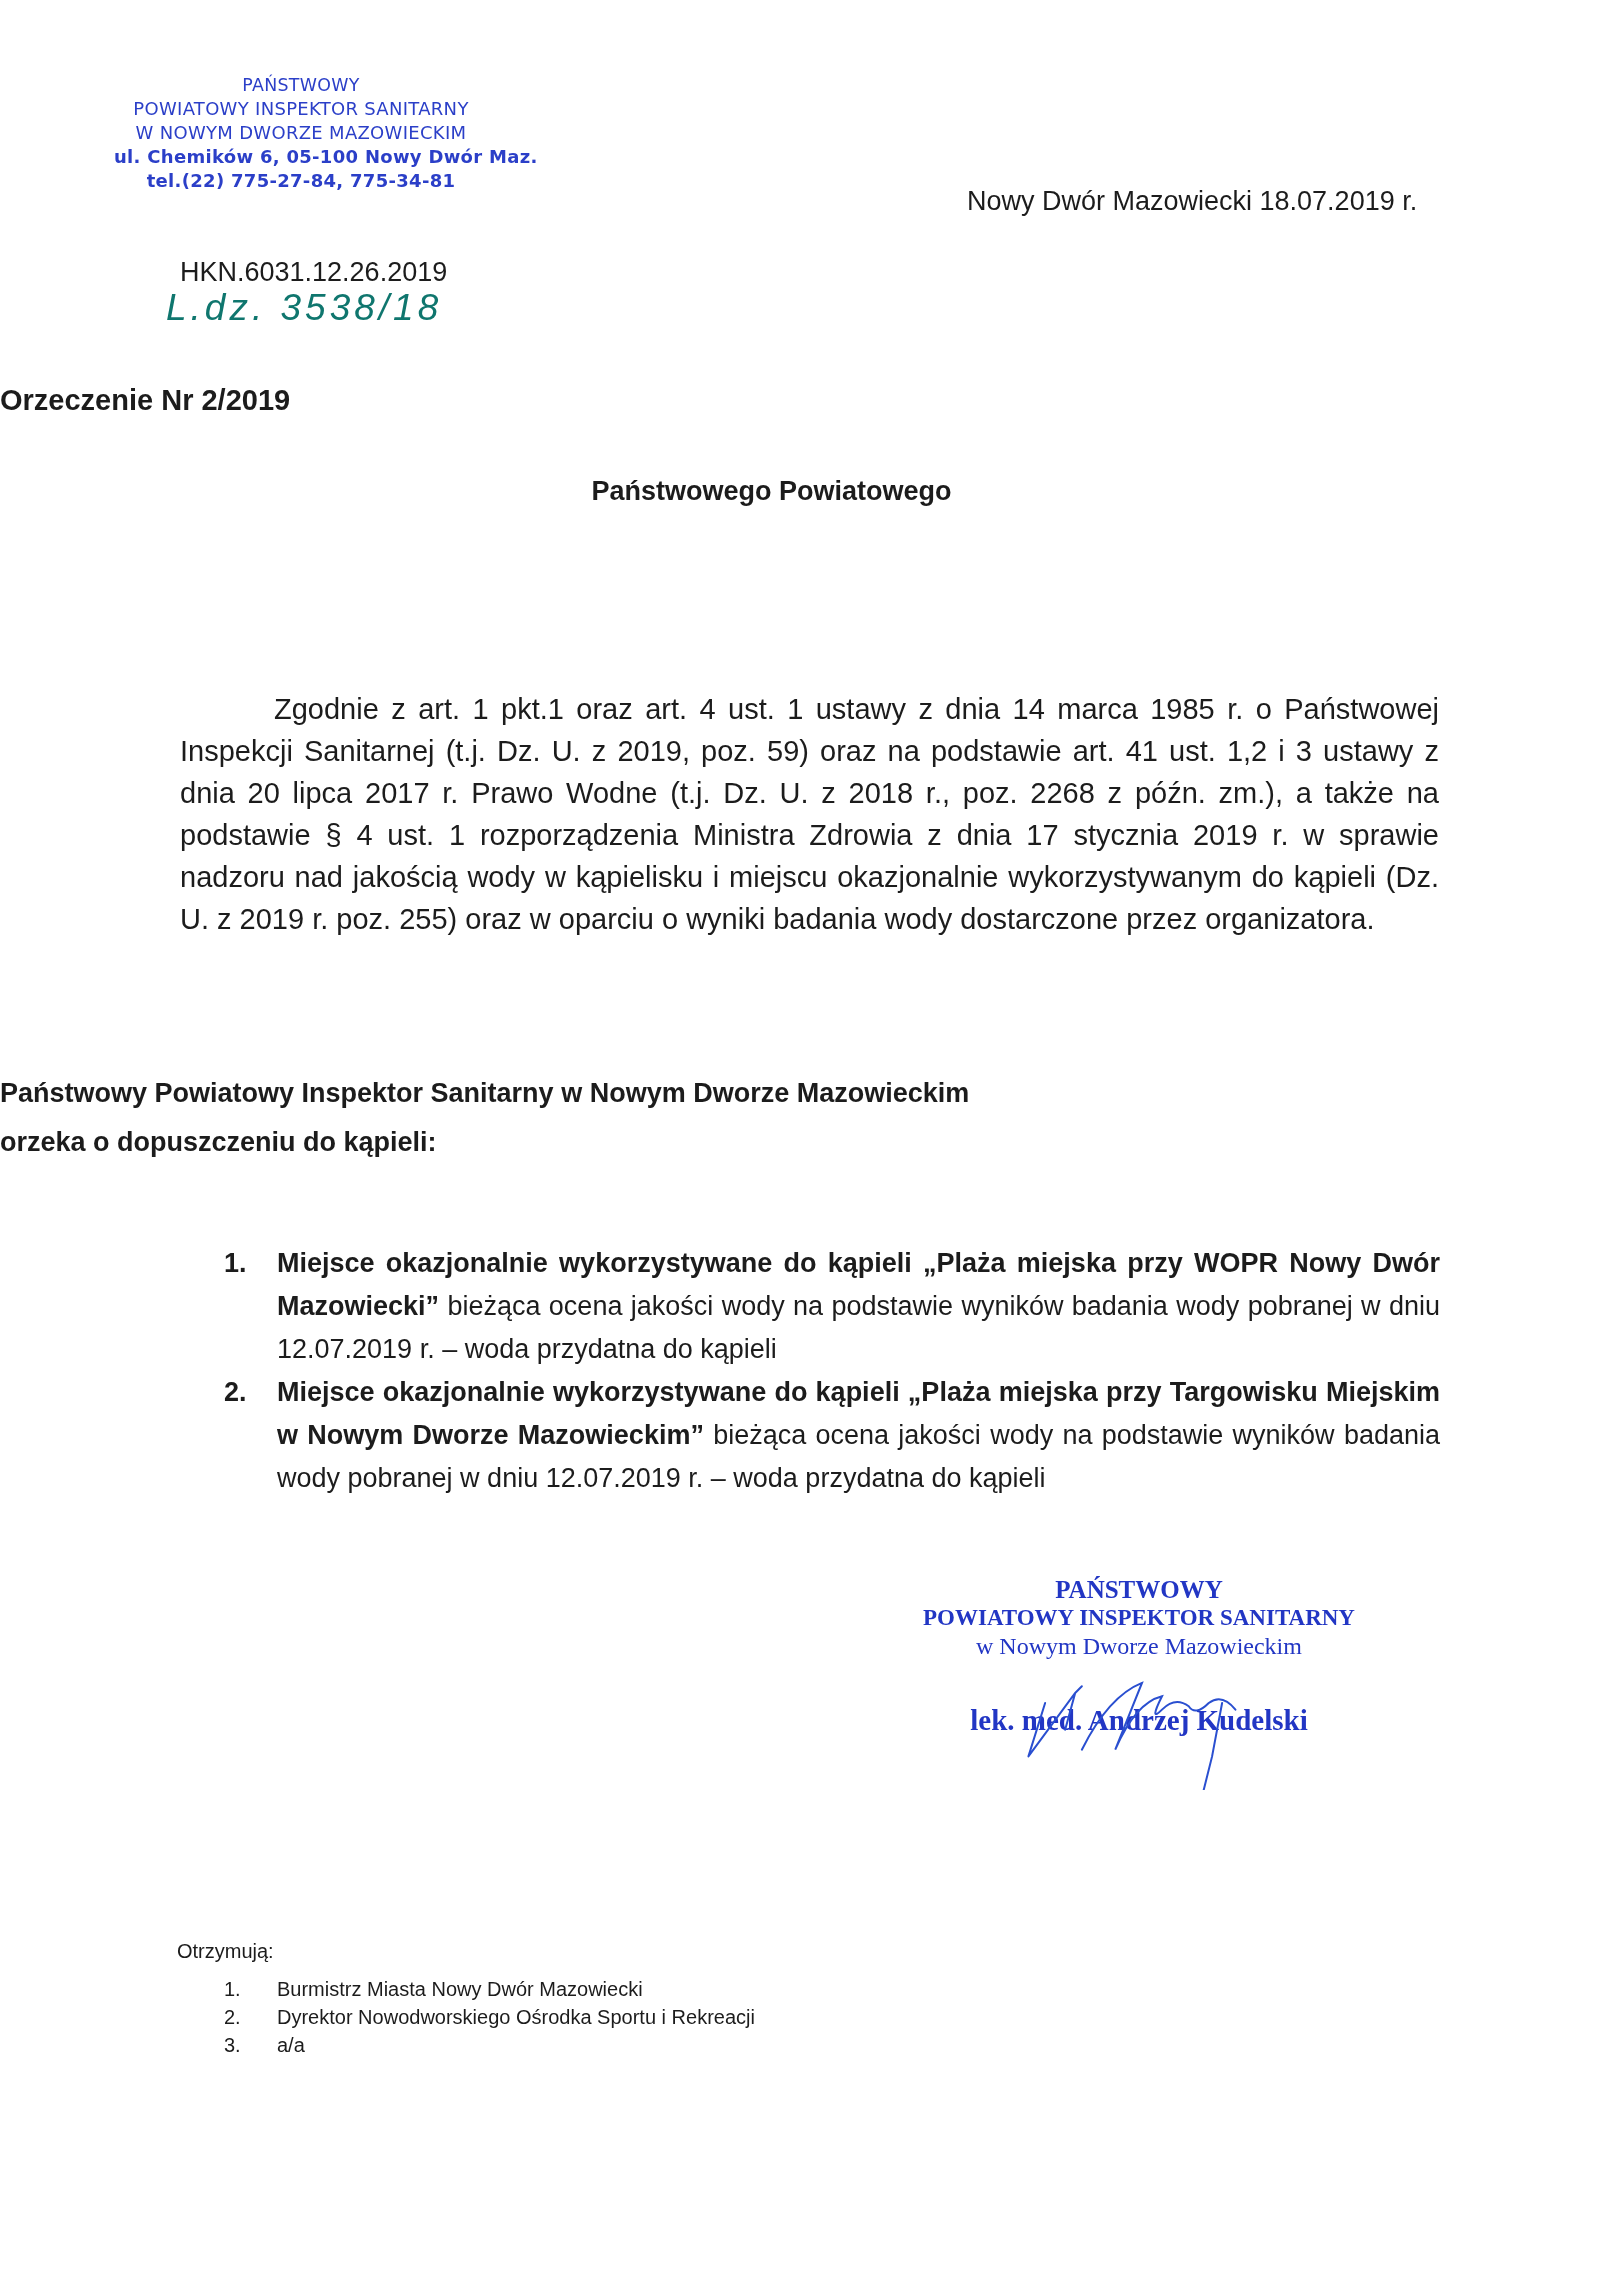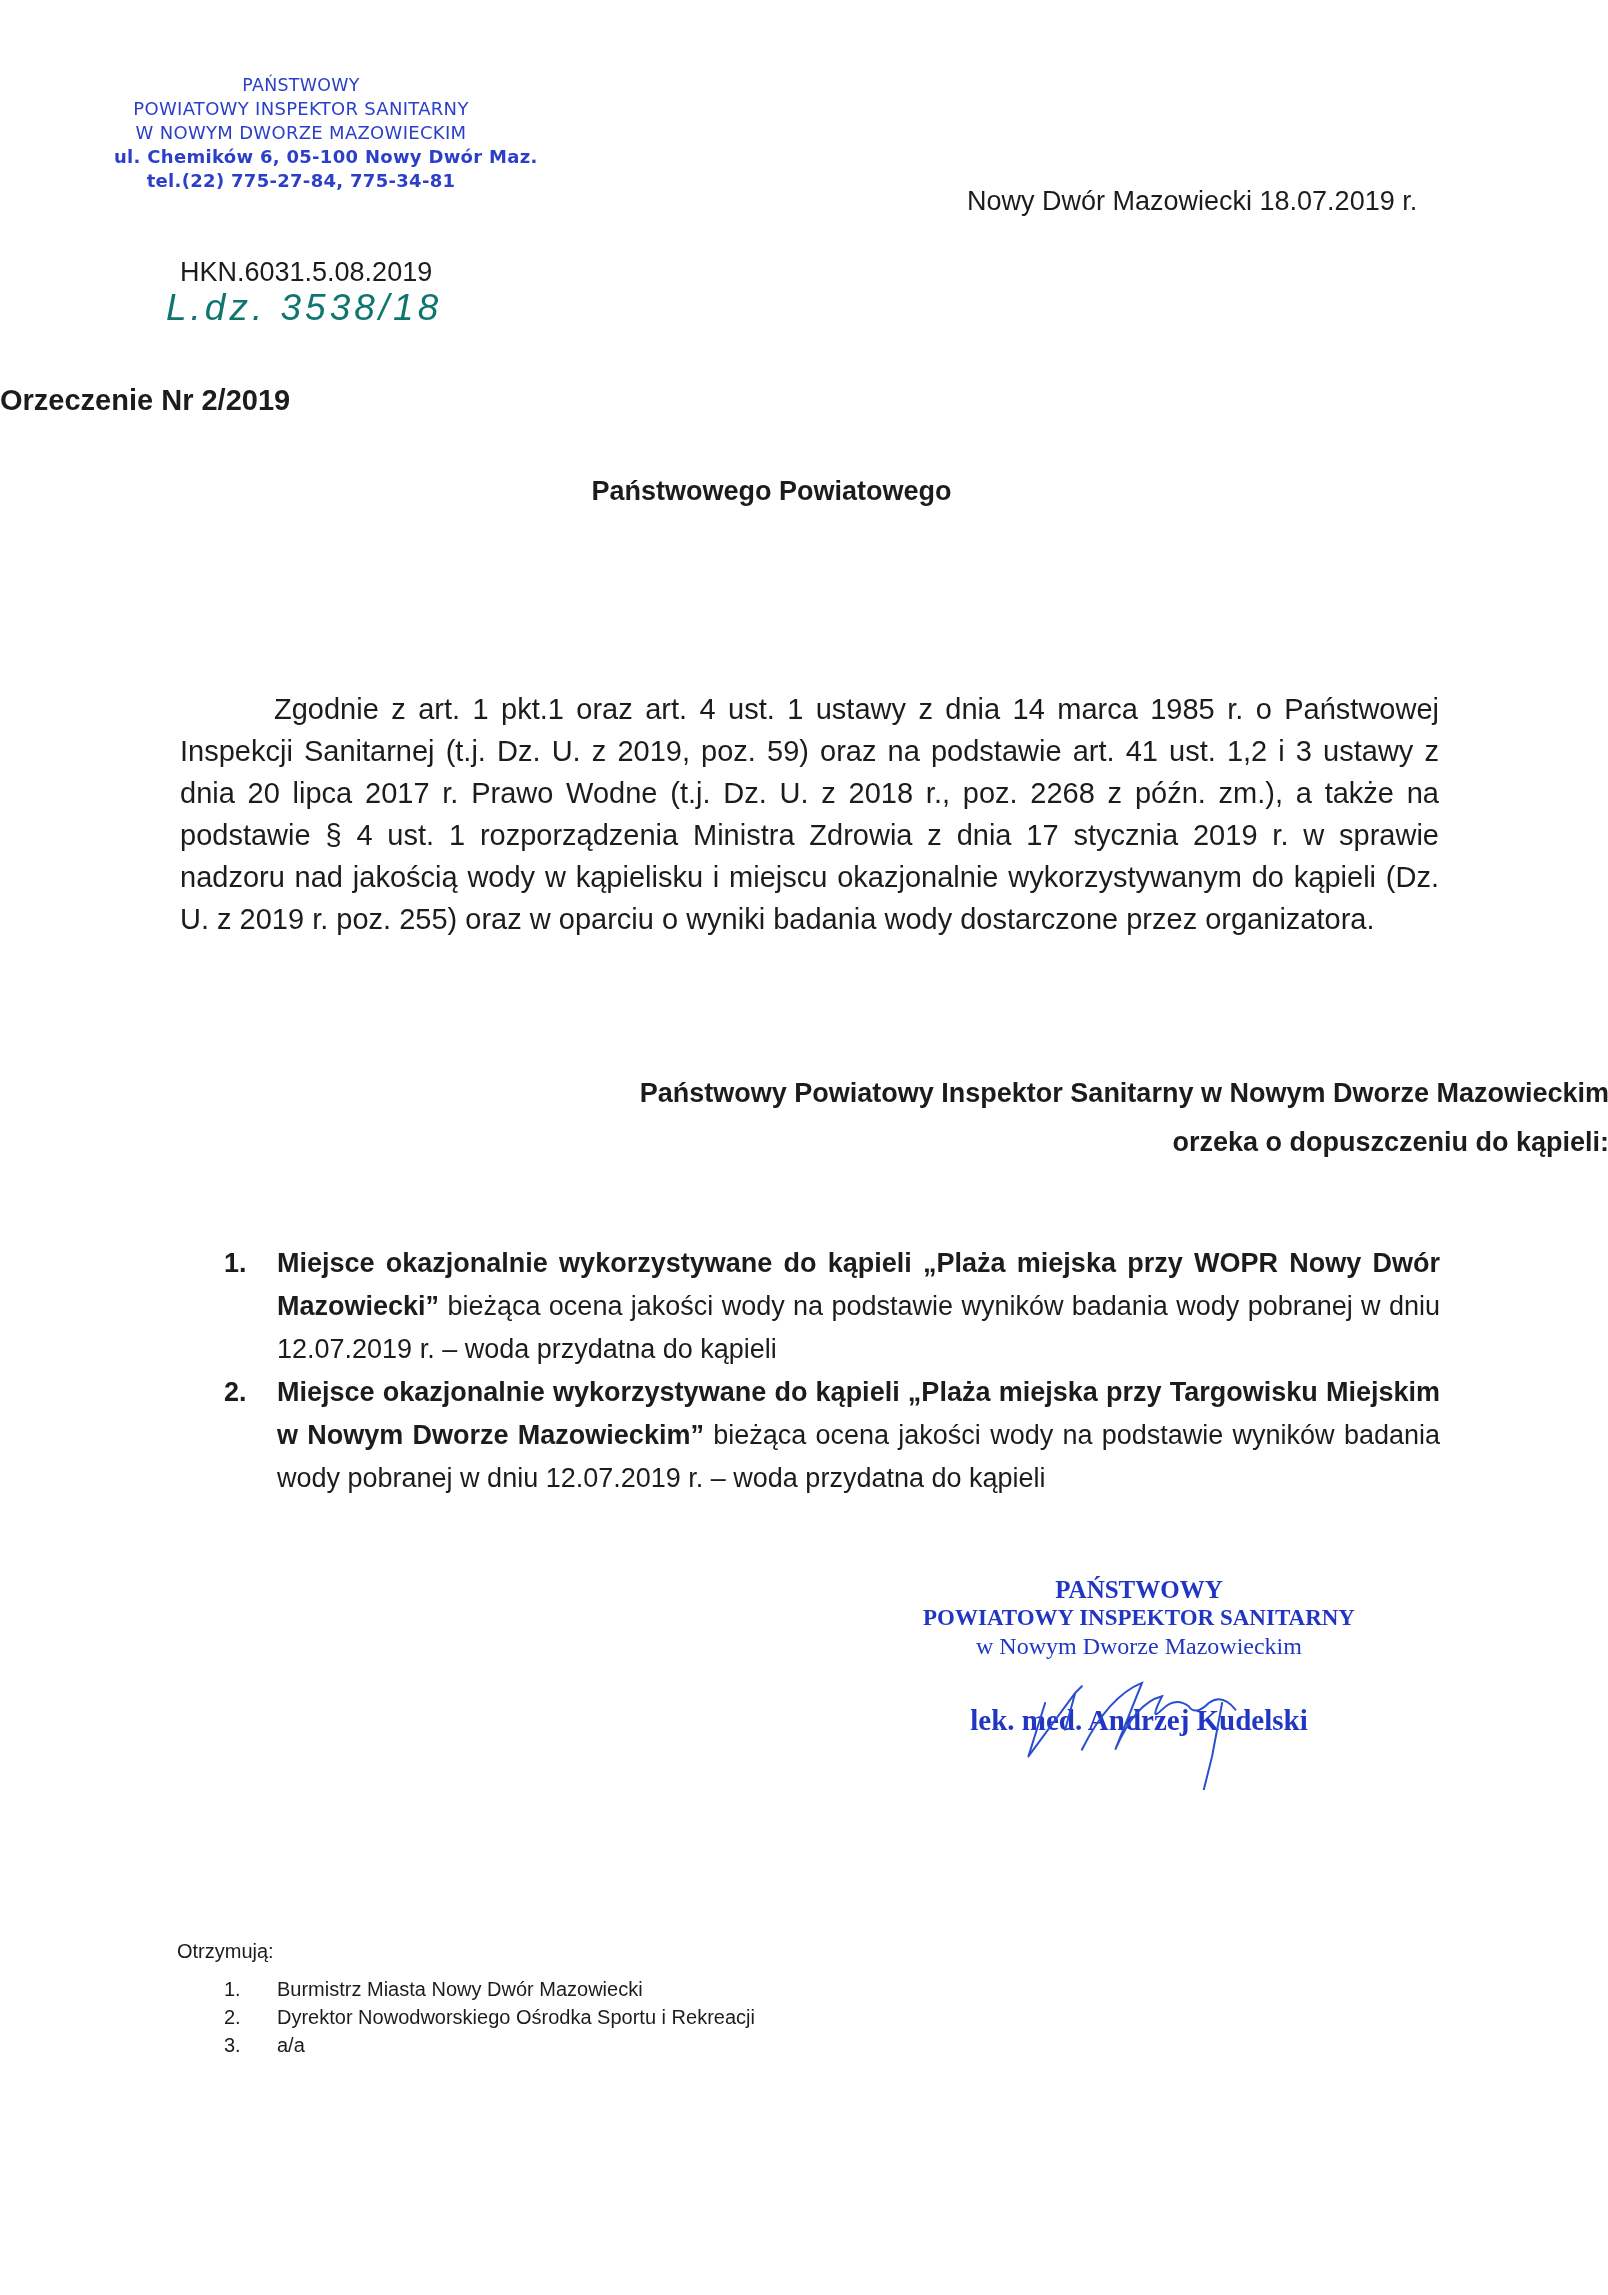--- a/index.html
+++ b/index.html
@@ -11,21 +11,21 @@
   .stamp-top div { white-space: nowrap; }
   .stamp-top .l1 { font-size: 17.4px; }
   .stamp-top .l4, .stamp-top .l5 { font-weight: bold; }
   .place-date { left: 967px; top: 170px; font-size: 27px; white-space: nowrap; margin-top: 16px; }
   .ref { left: 180px; top: 257px; font-size: 27px; }
   .handref { left: 166px; top: 287px; font-size: 37px; color: #0f766e; font-family: Liberation Sans, sans-serif; font-style: italic; letter-spacing: 4px; }
   .title { left: 0; width: 1609px; top: 384px; text-align: left; font-size: 29px; font-weight: bold; }
   .subtitle { left: 0; width: 1543px; top: 471px; text-align: center; font-size: 27px; font-weight: bold; line-height: 41px; }
   .para { left: 180px; width: 1259px; top: 688px; font-size: 29px; line-height: 42px; text-align: justify; }
   .para .indent { display: inline-block; width: 94px; }
-  .decision { left: 0; width: 1609px; top: 1069px; text-align: right; font-size: 27px; font-weight: bold; line-height: 49px; }
+  .decision { left: 0; width: 1609px; top: 1069px; text-align: left; font-size: 27px; font-weight: bold; line-height: 49px; }
   .items { left: 224px; width: 1216px; top: 1242px; font-size: 27px; line-height: 43px; }
   .item { position: relative; padding-left: 53px; text-align: justify; }
   .item .num { position: absolute; left: 0; top: 0; font-weight: bold; }
   .item b { font-weight: bold; }
   .sign-stamp { left: 895px; top: 1576px; width: 488px; text-align: center; color: #2236c4;
                 font-family: "Liberation Serif", "DejaVu Serif", serif; }
   .sign-stamp .s1 { font-size: 25px; font-weight: bold; line-height: 28px; }
   .sign-stamp .s2 { font-size: 23px; font-weight: bold; line-height: 28px; }
   .sign-stamp .s3 { font-size: 24px; line-height: 29px; }
   .sign-stamp .s4 { font-size: 29px; font-weight: bold; line-height: 37px; margin-top: 41px; }
@@ -41,21 +41,21 @@
 <div class="abs stamp-top">
   <div class="l1">PAŃSTWOWY</div>
   <div class="l2">POWIATOWY INSPEKTOR SANITARNY</div>
   <div class="l3">W NOWYM DWORZE MAZOWIECKIM</div>
   <div class="l4">ul. Chemików 6, 05-100 Nowy Dwór Maz.</div>
   <div class="l5">tel.(22) 775-27-84, 775-34-81</div>
 </div>
 
 <div class="abs place-date">Nowy Dwór Mazowiecki 18.07.2019 r.</div>
 
-<div class="abs ref">HKN.6031.5.08.2019</div>
+<div class="abs ref">HKN.6031.12.26.2019</div>
 <div class="abs handref">L.dz. 3538/18</div>
 
 <div class="abs title">Orzeczenie Nr 2/2019</div>
 
 <div class="abs subtitle">
   <div>Państwowego Powiatowego</div>
 </div>
 
 <div class="abs para"><span class="indent"></span><span>Zgodnie z art. 1 pkt.1 oraz art. 4 ust. 1 ustawy z dnia 14 marca 1985 r. o Państwowej Inspekcji Sanitarnej (t.j. Dz. U. z 2019, poz. 59) oraz na podstawie art. 41 ust. 1,2 i 3 ustawy z dnia 20 lipca 2017 r. Prawo Wodne (t.j. Dz. U. z 2018 r., poz. 2268 z późn. zm.), a także na podstawie § 4 ust. 1 rozporządzenia Ministra Zdrowia z dnia 17 stycznia 2019 r. w sprawie nadzoru nad jakością wody w kąpielisku i miejscu okazjonalnie wykorzystywanym do kąpieli (Dz. U. z 2019 r. poz. 255) oraz w oparciu o wyniki badania wody dostarczone przez organizatora.</span></div>
 

